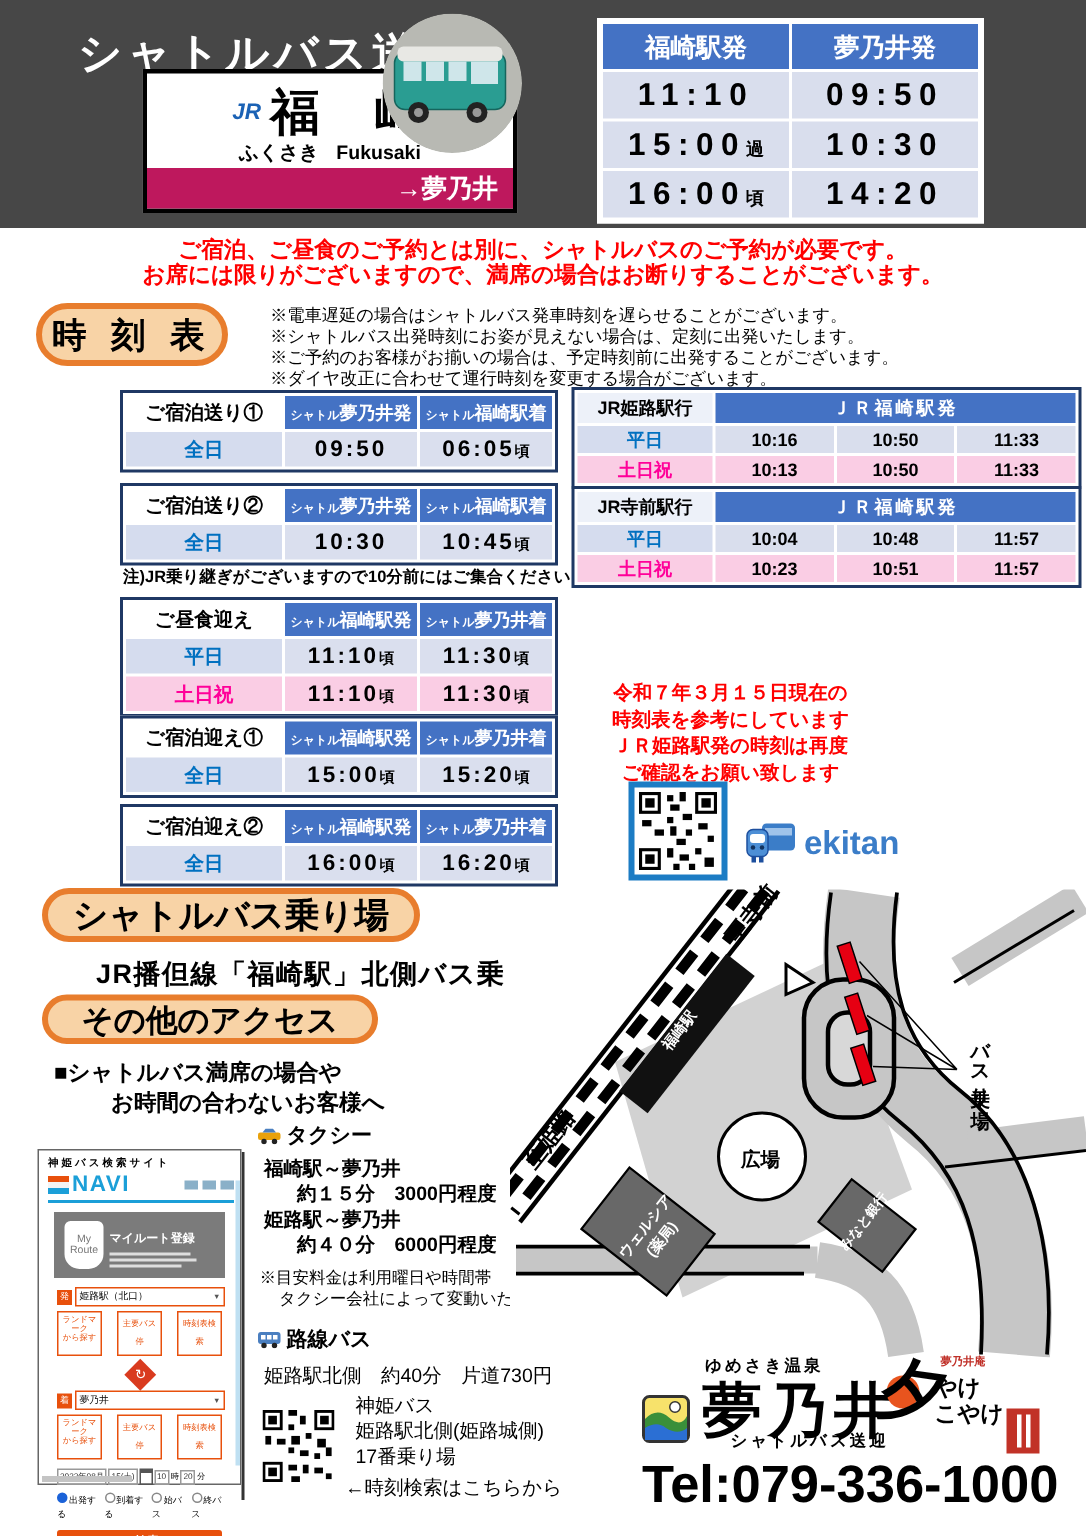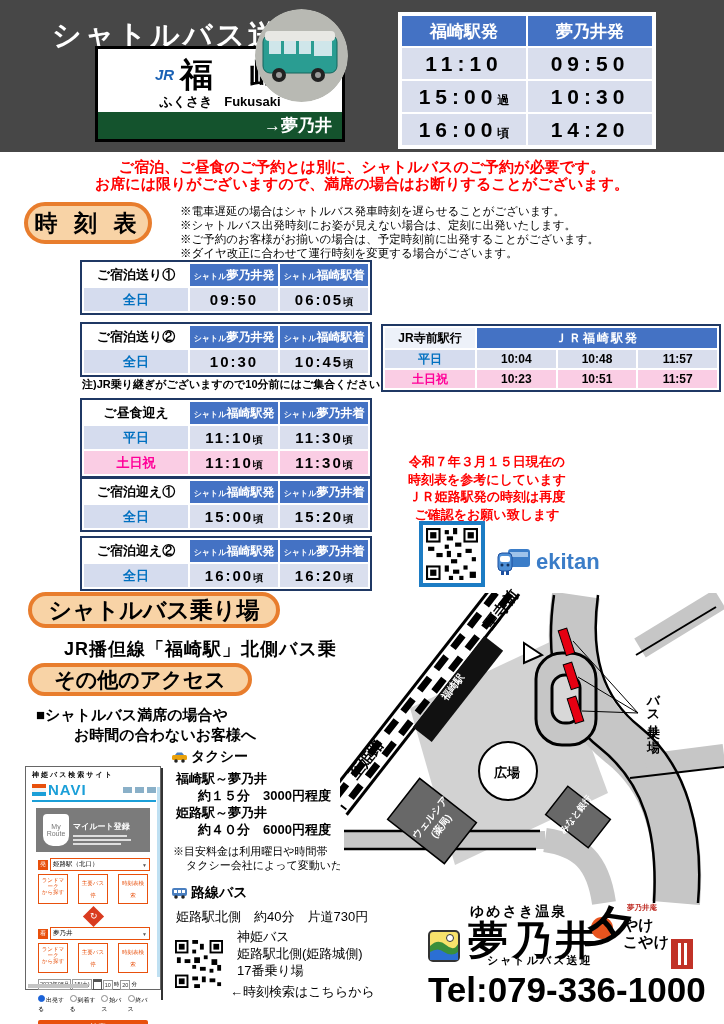--- a/index.html
+++ b/index.html
@@ -9,21 +9,21 @@
 
   
   .band{position:absolute;left:0;top:0;width:724px;height:152px;background:#474747;}
   .band-title{position:absolute;left:52px;top:16px;color:#fff;font-size:29px;font-weight:bold;
               letter-spacing:3px;font-family:"DejaVu Serif","Liberation Serif",serif;}
   .sign{position:absolute;left:95px;top:46px;width:250px;height:96px;background:#fff;border:3px solid #000;box-sizing:border-box;}
   .sign-main{display:flex;align-items:flex-end;justify-content:center;height:40px;margin-top:2px;}
   .sign-jr{color:#1B62B5;font-size:15px;font-weight:bold;font-style:italic;margin-right:6px;margin-bottom:8px;}
   .sign-name{font-size:33px;font-weight:bold;letter-spacing:2px;line-height:1;}
   .sign-kana{ text-align:center;font-size:13px;font-weight:bold;margin-top:2px;}
-  .sign-red{position:absolute;left:0;bottom:0;width:100%;height:27px;background:#14532d;color:#fff;
+  .sign-red{position:absolute;left:0;bottom:0;width:100%;height:27px;background:#be185d;color:#fff;
             font-size:17px;font-weight:bold;text-align:right;line-height:27px;box-sizing:border-box;padding-right:10px;}
   .busphoto{position:absolute;left:255px;top:9px;width:93px;height:93px;border-radius:50%;overflow:hidden;}
 
   
   table{border-collapse:separate;border-spacing:2px;background:#fff;table-layout:fixed;position:absolute;}
   th,td{padding:0;text-align:center;vertical-align:middle;overflow:hidden;white-space:nowrap;}
   .navy{border:2px solid #1F3864;}
   .bh{background:#4472C4;color:#fff;font-weight:bold;font-size:12px;}
   .pre{font-size:8px;}
   .lblcell{background:#fff;font-weight:bold;font-size:13px;color:#000;}
@@ -272,20 +272,40 @@
       <th class="bh" style="width:88px;"><span class="pre">シャトル</span><span>夢乃井着</span></th>
     </tr>
     <tr>
       <td class="dayb">全日</td>
       <td class="tm"><span>16:00</span><span class="sfx">頃</span></td>
       <td class="tm"><span>16:20</span><span class="sfx">頃</span></td>
     </tr>
   </tbody>
     </table>
 
+  <table class="jrtbl navy" style="left:381px;top:258px;">
+    <tbody>
+        <tr>
+      <th class="jr-lbl" style="width:90px;">JR姫路駅行</th>
+      <th class="jr-span" colspan="3" style="width:240px;">ＪＲ福崎駅発</th>
+    </tr>
+    <tr>
+      <td class="dayb" style="font-size:12px;">平日</td>
+      <td class="jr-time" style="width:78px;">10:16</td>
+      <td class="jr-time" style="width:78px;">10:50</td>
+      <td class="jr-time" style="width:78px;">11:33</td>
+    </tr>
+    <tr>
+      <td class="dayp" style="font-size:12px;">土日祝</td>
+      <td class="jr-time-p">10:13</td>
+      <td class="jr-time-p">10:50</td>
+      <td class="jr-time-p">11:33</td>
+    </tr>
+  </tbody>
+    </table>
 
   <table class="jrtbl navy" style="left:381px;top:324px;">
     <tbody>
         <tr>
       <th class="jr-lbl" style="width:90px;">JR寺前駅行</th>
       <th class="jr-span" colspan="3" style="width:240px;">ＪＲ福崎駅発</th>
     </tr>
     <tr>
       <td class="dayb" style="font-size:12px;">平日</td>
       <td class="jr-time" style="width:78px;">10:04</td>
@@ -558,21 +578,21 @@
   </div>
   <div class="maplbl" style="left:550px;top:808px;font-size:9px;color:#fff;transform:rotate(-52deg);width:52px;text-align:center;">みなと銀行</div>
   <div class="maplbl vert" style="left:644px;top:686px;font-size:13px;height:80px;">バス乗り場</div>
 
   <svg class="abs" style="left:428px;top:930px;" width="32" height="32" viewBox="0 0 32 32">
     <rect x="1" y="1" width="30" height="30" rx="4" fill="#f7e26b" stroke="#333" stroke-width="2"></rect>
     <path d="M2,16 Q10,8 18,15 Q26,22 30,14 L30,30 L2,30 Z" fill="#3a8f3a"></path>
     <path d="M2,22 Q10,17 16,22 Q24,27 30,22 L30,30 L2,30 Z" fill="#2b6fd4"></path>
     <circle cx="22" cy="8" r="3.5" fill="#fff" stroke="#333"></circle>
   </svg>
-  <div class="f-small" style="left:470px;top:903px;font-size:14px;letter-spacing:2px;">ゆめさき温泉</div>
+  <div class="f-small" style="left:470px;top:903px;font-size:11px;letter-spacing:2px;">ゆめさき温泉</div>
   <div class="yume">夢乃井</div>
   <div class="resort">シャトルバス送迎</div>
 
   <div class="yu-block">
     <span class="yu-an">夢乃井庵</span>
     <span class="yu-circle"></span>
     <span class="yu-kanji">夕</span>
     <span class="yu-kana">
       <span>やけ</span><br><span>こやけ</span>
     </span>

